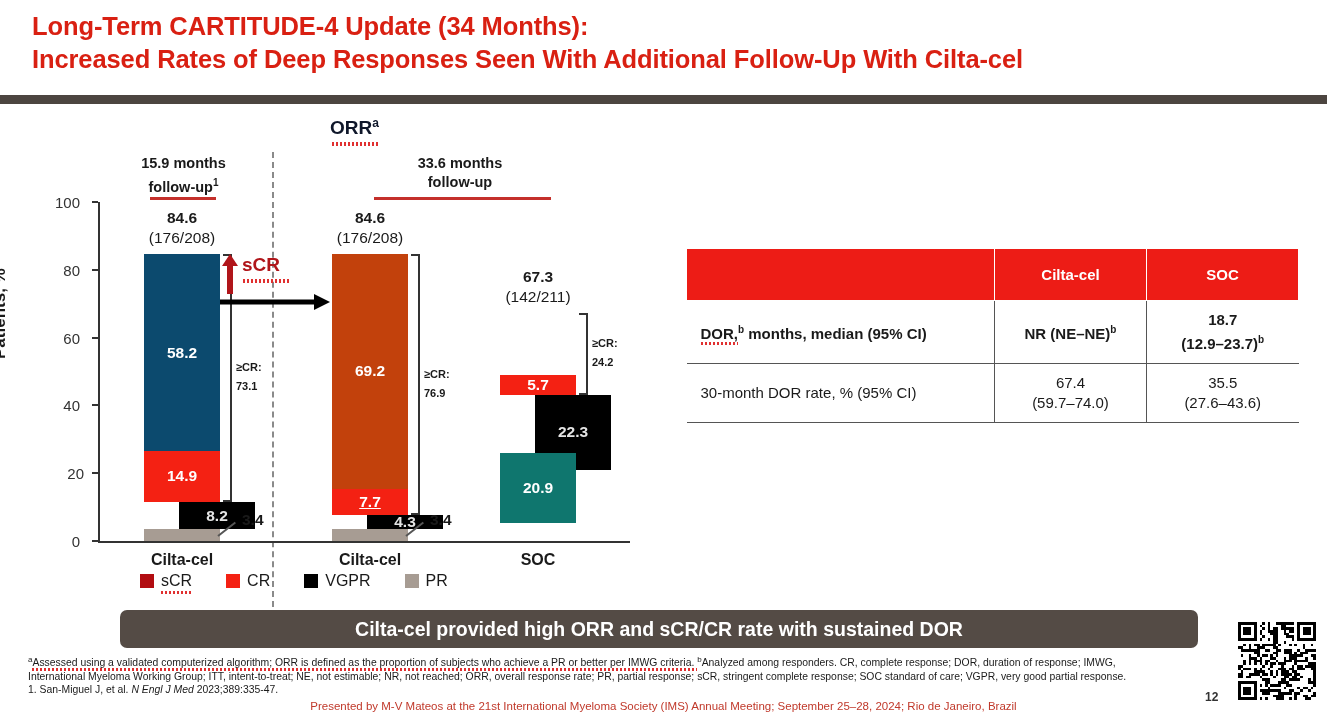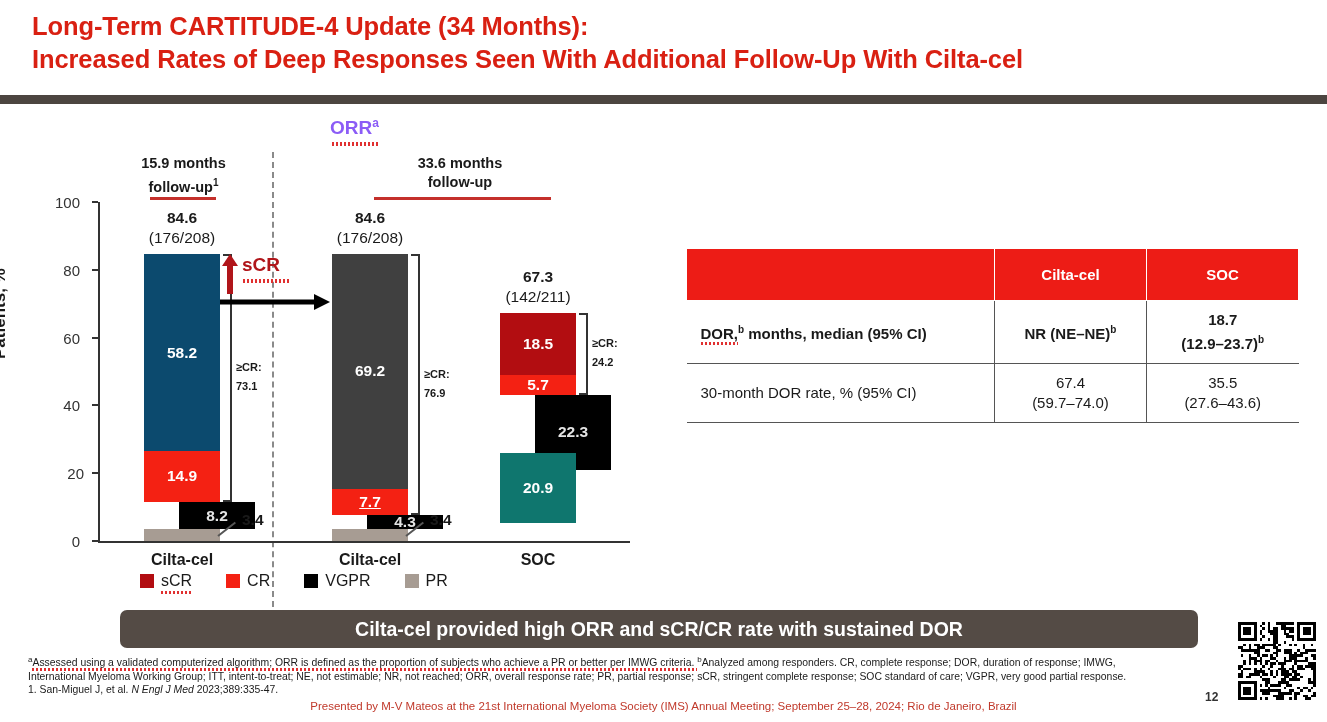--- a/index.html
+++ b/index.html
@@ -27,21 +27,21 @@
     left: 0; top: 95px;
     width: 1327px; height: 9px;
     background: #4C4540;
   }
 
   
   .chart-panel { position: absolute; left: 0; top: 104px; width: 670px; height: 500px; }
 
   .orr-title {
     position: absolute; left: 330px; top: 12px;
-    font-size: 19px; font-weight: bold; color: #8b5cf6;
+    font-size: 19px; font-weight: bold; color: #0f172a;
   }
   .orr-title sup { font-size: 12px; }
   .sq-underline {
     position:absolute; left:332px; top:38px; width:48px; height:4px;
     background: repeating-linear-gradient(90deg,#E03030 0 2px, transparent 2px 4px);
   }
 
   .fu-block { position: absolute; text-align: center; font-size: 14.5px; font-weight: bold; color:#1a1a1a; line-height: 19px; }
   .fu-1 { left: 116px; top: 50px; width: 135px; }
   .fu-2 { left: 355px; top: 50px; width: 210px; }
@@ -200,33 +200,32 @@
         <div class="seg seg-VGPR" style="top: 247.809px; height: 27.798px; background: rgb(0, 0, 0);">8.2</div>
         <div class="seg seg-PR" style="top: 275.607px; height: 11.526px; background: rgb(167, 156, 147);"></div>
       </div>
       <div class="bar-top-label" style="left: 107px; top: 103.867px;"><span class="v">84.6</span><br><span>(176/208)</span></div>
       <div class="xcat" style="left: 107px; top: 447px;">Cilta-cel</div>
       <div class="crbrk" style="left: 223px; top: 149.867px; height: 247.809px;"></div>
       <div class="crlabel" style="left: 236px; top: 253.771px;"><span>≥CR:</span><br><span>73.1</span></div>
       <div class="callout-line" style="left: 218px; top: 431.237px; transform: rotate(-38deg);"></div>
       <div class="callout34" style="left: 242px; top: 407.237px;">3.4</div>
       <div class="bar" style="left: 332px; top: 150.206px; height: 286.794px;">
-        <div class="seg seg-sCR" style="top: 0px; height: 234.588px; background: #404040;">69.2</div>
+        <div class="seg seg-sCR" style="top: 0px; height: 234.588px; background: #c2410c;">69.2</div>
         <div class="seg seg-CR" style="top: 234.588px; height: 26.103px; background: rgb(244, 33, 19); text-decoration: underline;">7.7</div>
         <div class="seg seg-VGPR" style="top: 260.691px; height: 14.577px; background: rgb(0, 0, 0);">4.3</div>
         <div class="seg seg-PR" style="top: 275.268px; height: 11.526px; background: rgb(167, 156, 147);"></div>
       </div>
       <div class="bar-top-label" style="left: 295px; top: 104.206px;"><span class="v">84.6</span><br><span>(176/208)</span></div>
       <div class="xcat" style="left: 295px; top: 447px;">Cilta-cel</div>
       <div class="crbrk" style="left: 411px; top: 150.206px; height: 260.691px;"></div>
       <div class="crlabel" style="left: 424px; top: 260.551px;"><span>≥CR:</span><br><span>76.9</span></div>
       <div class="callout-line" style="left: 406px; top: 431.237px; transform: rotate(-38deg);"></div>
       <div class="callout34" style="left: 430px; top: 407.237px;">3.4</div>
       <div class="bar" style="left: 500px; top: 208.514px; height: 228.486px;">
-        <div class="seg seg-sCR" style="top: 0px; height: 62.715px; background: rgb(178, 13, 17);">18.5</div>
         <div class="seg seg-CR" style="top: 62.715px; height: 19.323px; background: rgb(244, 33, 19);">5.7</div>
         <div class="seg seg-VGPR" style="top: 82.038px; height: 75.597px; background: rgb(0, 0, 0);">22.3</div>
         <div class="seg seg-PR" style="top: 140px; height: 70.851px; background: #0f766e; text-align: center;">20.9</div>
       </div>
       <div class="bar-top-label" style="left: 463px; top: 162.514px;"><span class="v">67.3</span><br><span>(142/211)</span></div>
       <div class="xcat" style="left: 463px; top: 447px;">SOC</div>
       <div class="crbrk" style="left: 579px; top: 208.514px; height: 82.038px;"></div>
       <div class="crlabel" style="left: 592px; top: 229.533px;"><span>≥CR:</span><br><span>24.2</span></div>
     </div>
 

